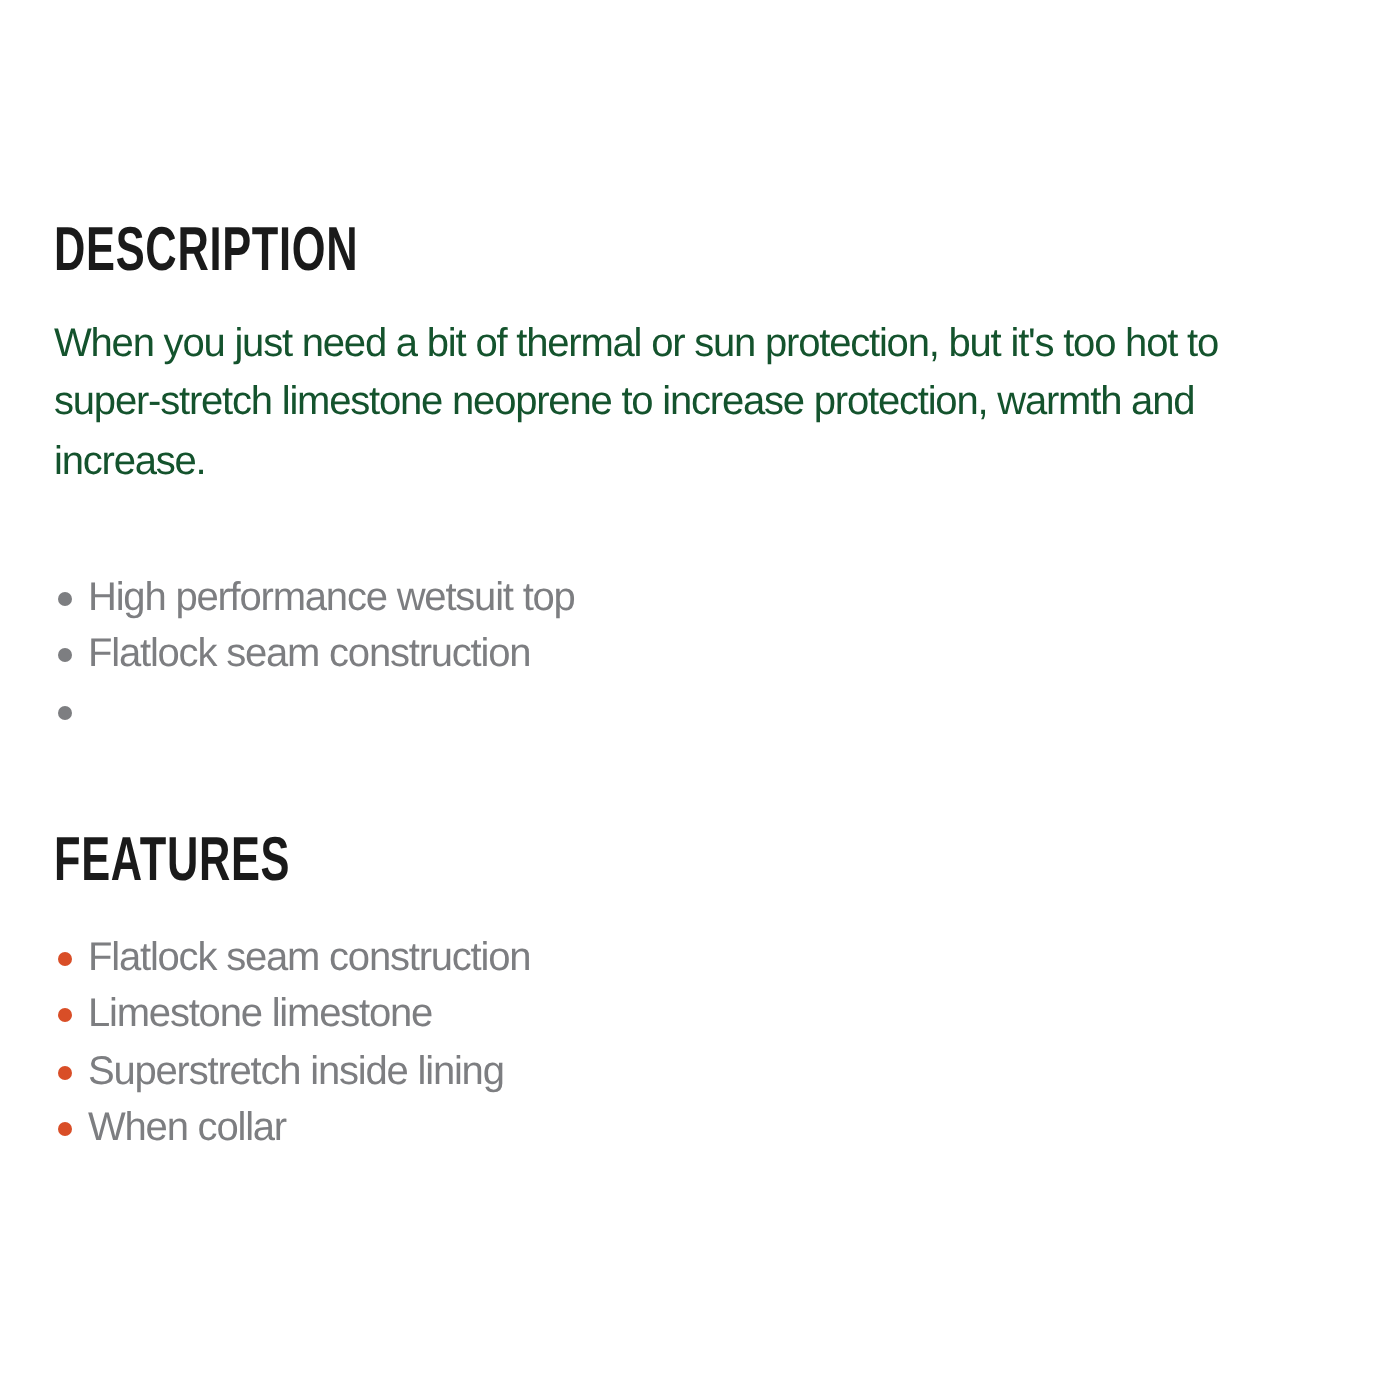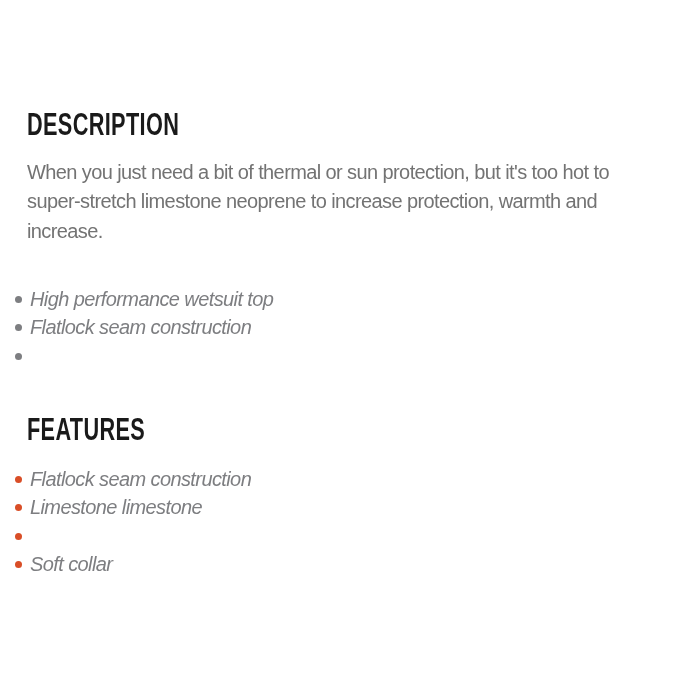--- a/index.html
+++ b/index.html
@@ -34,34 +34,33 @@
   #description-heading { top: 109px; }
   #features-heading   { top: 414px; }
 
   .paragraph {
     position: absolute;
     left: 27px;
     top: 158px;
     font-size: 20px;
     line-height: 29.3px;
     letter-spacing: -0.6px;
-    color: #737373;
+    color: #14532d;
   }
   .paragraph .para-line { white-space: nowrap; }
 
   ul.bullets {
     position: absolute;
-    left: 13px;
+    left: 27px;
     margin: 0;
     padding: 0;
     list-style: none;
     font-size: 20px;
     letter-spacing: -0.6px;
     color: #7d7e81;
-    font-style: italic;
   }
   #description-bullets { top: 285px; }
   #features-bullets    { top: 465px; }
 
   ul.bullets li {
     display: flex;
     align-items: flex-start;
     height: 28.4px;
     line-height: 28.4px;
     white-space: nowrap;
@@ -109,20 +108,21 @@
       <li>
         <span class="dot"></span>
         <span>Flatlock seam construction</span>
       </li>
       <li>
         <span class="dot"></span>
         <span>Limestone limestone</span>
       </li>
       <li>
         <span class="dot"></span>
+        <span>Superstretch inside lining</span>
       </li>
       <li>
         <span class="dot"></span>
-        <span>Soft collar</span>
+        <span>When collar</span>
       </li>
     </ul>
 
 </div>
 
 </body></html>

